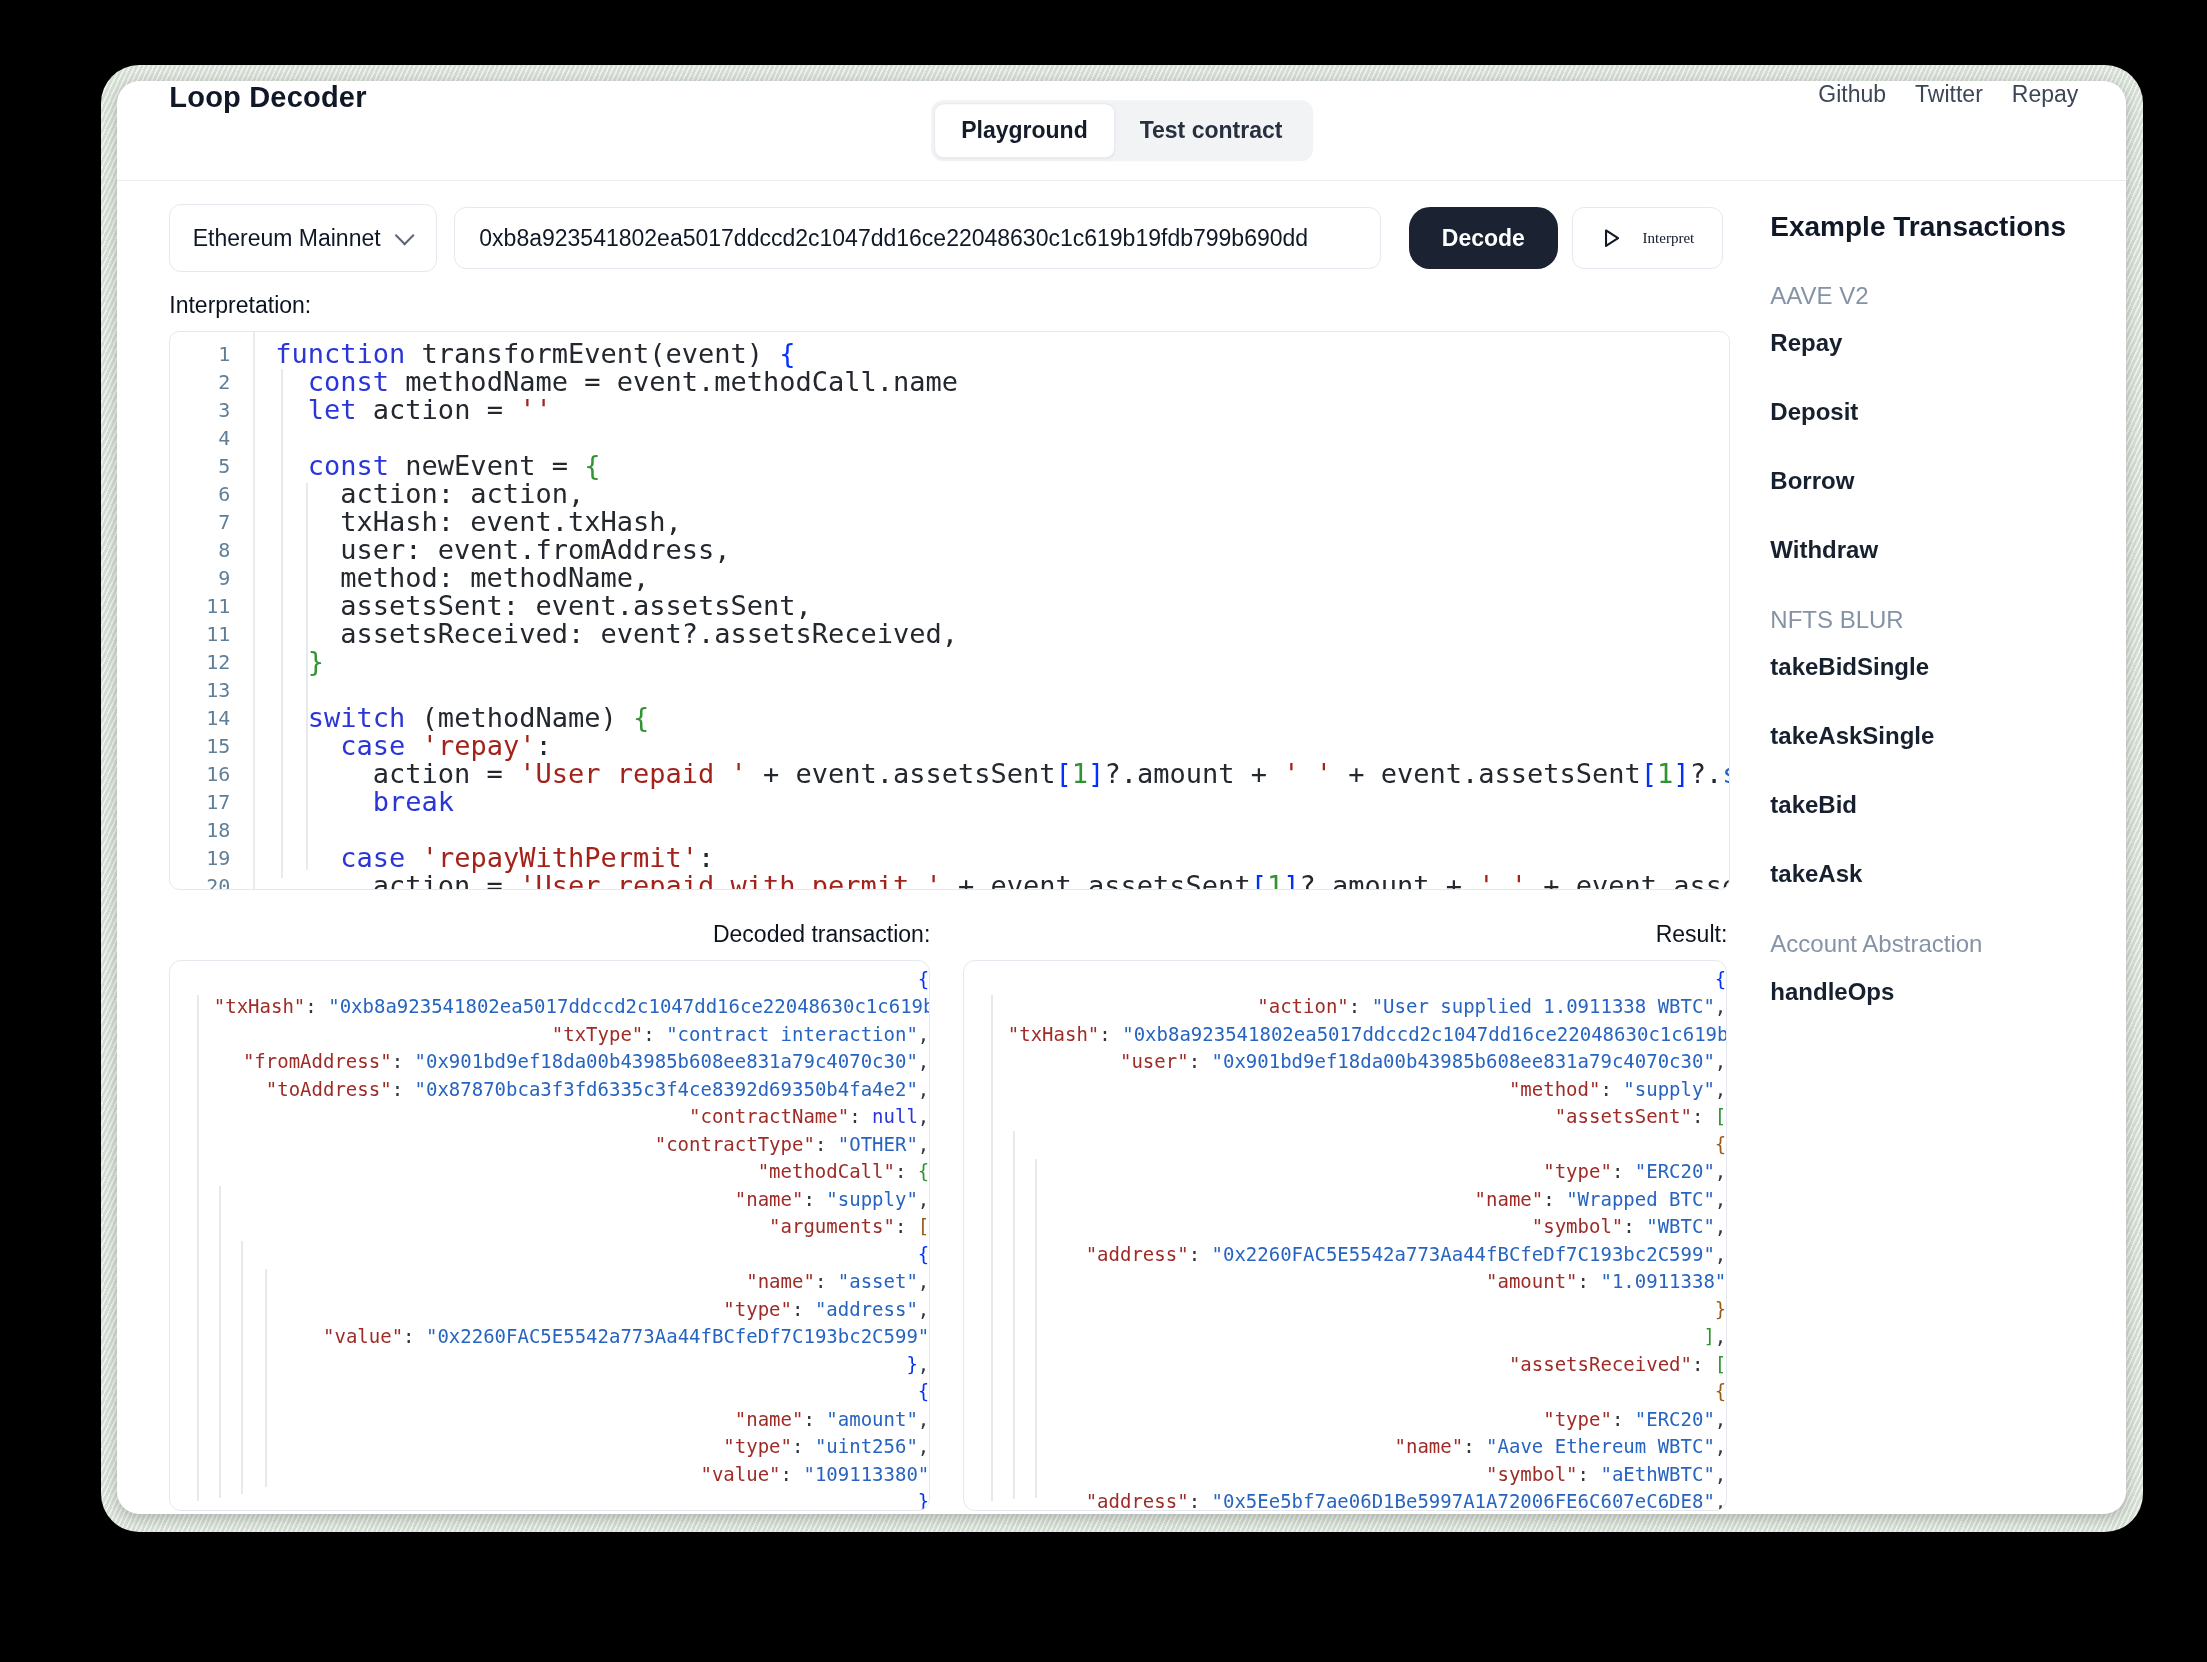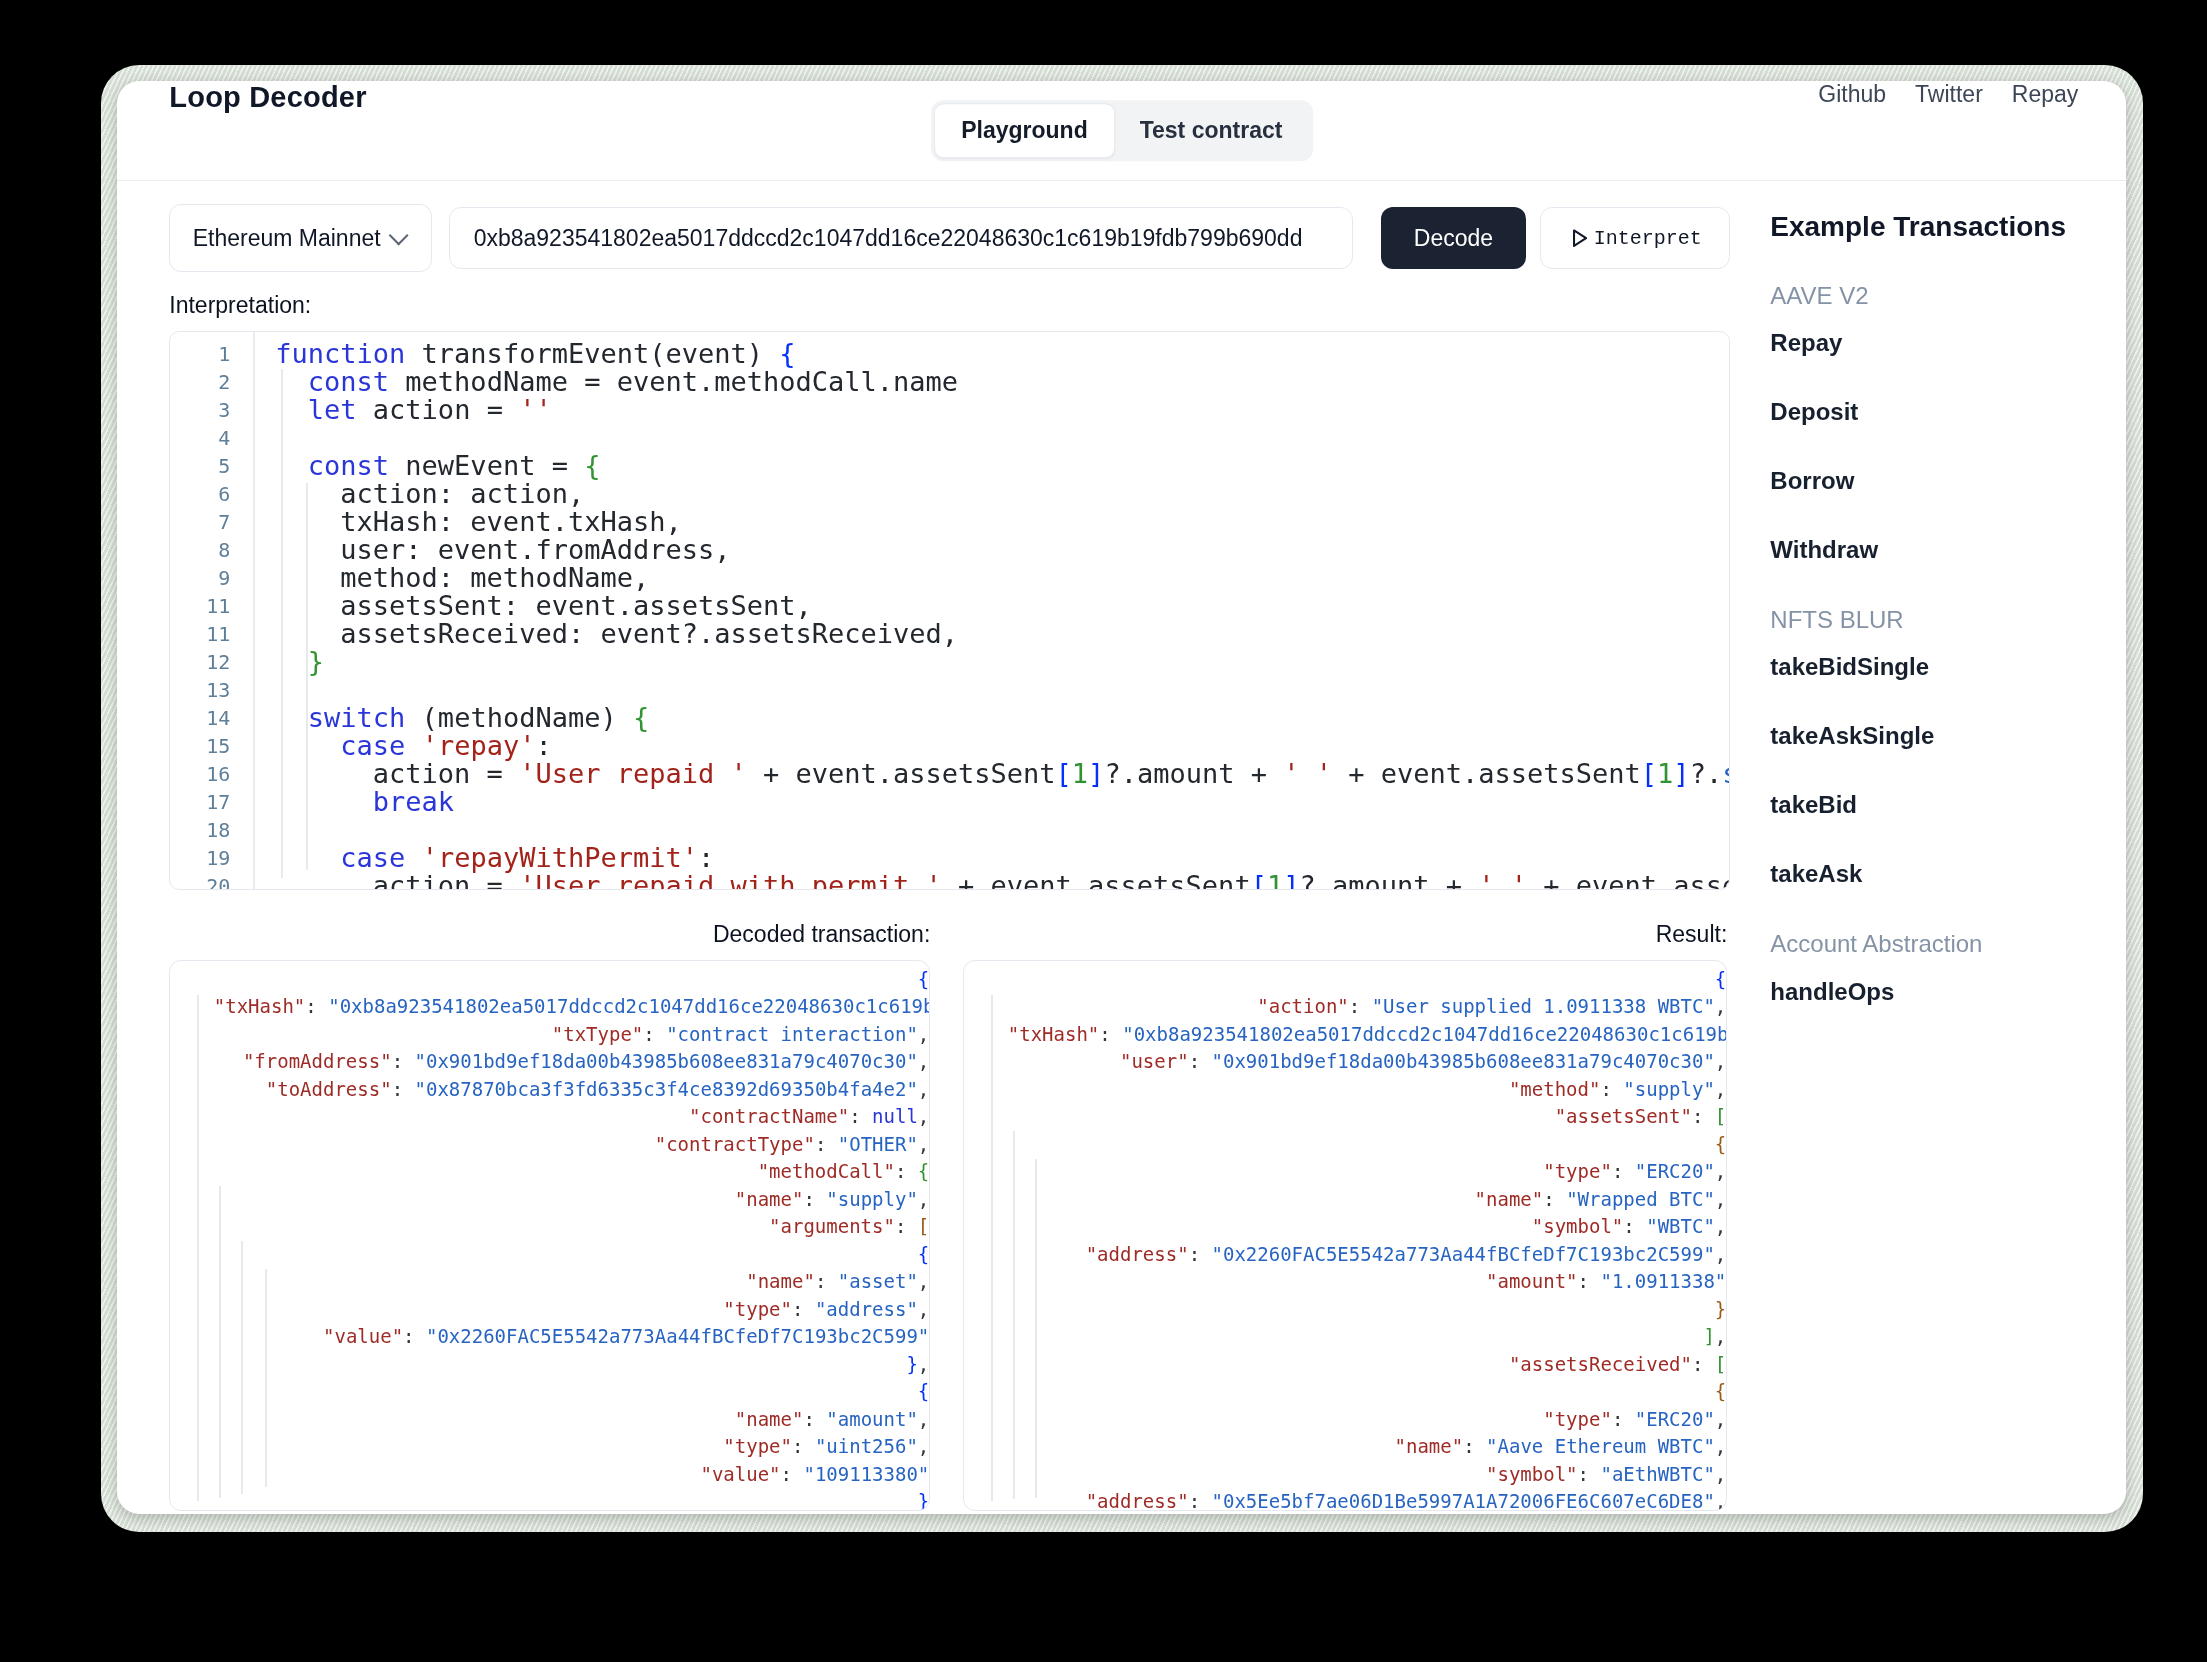--- a/index.html
+++ b/index.html
@@ -35,26 +35,26 @@
     display:flex; align-items:center; padding:0 22.4px; cursor:pointer; background:#fff;
   }
   .select-label { font-size:23px; color:#101828; }
   .chev { margin-left:auto; width:13.8px; height:13.8px; border-left:2.6px solid #5b6573; border-bottom:2.6px solid #5b6573; transform:rotate(-45deg) translateY(-3.4px); }
   .txinput {
     margin-left:17px; width:927px; height:62px; border:1.7px solid #e5e8ee; border-radius:12px;
     font-family:"Liberation Sans", sans-serif; font-size:23px; color:#101828; padding:4px 24px; outline:none; background:#fff;
   }
   .btn-decode {
     margin-left:27.5px; height:62px; padding:4px 33px; background:#1b2232; color:#fff;
-    border:none; border-radius:12px; font-size:23px; font-weight:400; font-family:"Liberation Sans", sans-serif; cursor:pointer;
+    border:none; border-radius:21px; font-size:23px; font-weight:700; font-family:"Liberation Sans", sans-serif; cursor:pointer;
   }
   .btn-interpret {
     margin-left:13.8px; height:62px; padding:0 27.5px; background:#fff; color:#111827;
-    border:1.7px solid #e5e8ee; border-radius:12px; font-size:20px; font-weight:500;
-    font-family:Liberation Mono, monospace; cursor:pointer; display:flex; align-items:center; gap:3px;
+    border:1.7px solid #e5e8ee; border-radius:12px; font-size:15px; font-weight:500;
+    font-family:Liberation Serif, serif; cursor:pointer; display:flex; align-items:center; gap:20px;
   }
   .sec-label { margin-top:22.4px; font-size:23px; color:#0b1220; }
   
   .editor {
     position:relative; margin-top:12px; height:559px; border:1.7px solid #e5e8ee; border-radius:10.3px;
     overflow:hidden; padding-top:8.6px; background:#fff;
   }
   .cl { display:flex; height:28px; }
   .ln { flex:none; width:60px; text-align:right; font-family:"DejaVu Sans Mono", monospace; font-size:20px; line-height:28px; color:#5f7f99; }
   .lc { margin-left:45px; white-space:pre; font-family:"DejaVu Sans Mono", monospace; font-size:27px; line-height:28px; color:#23272e; }

